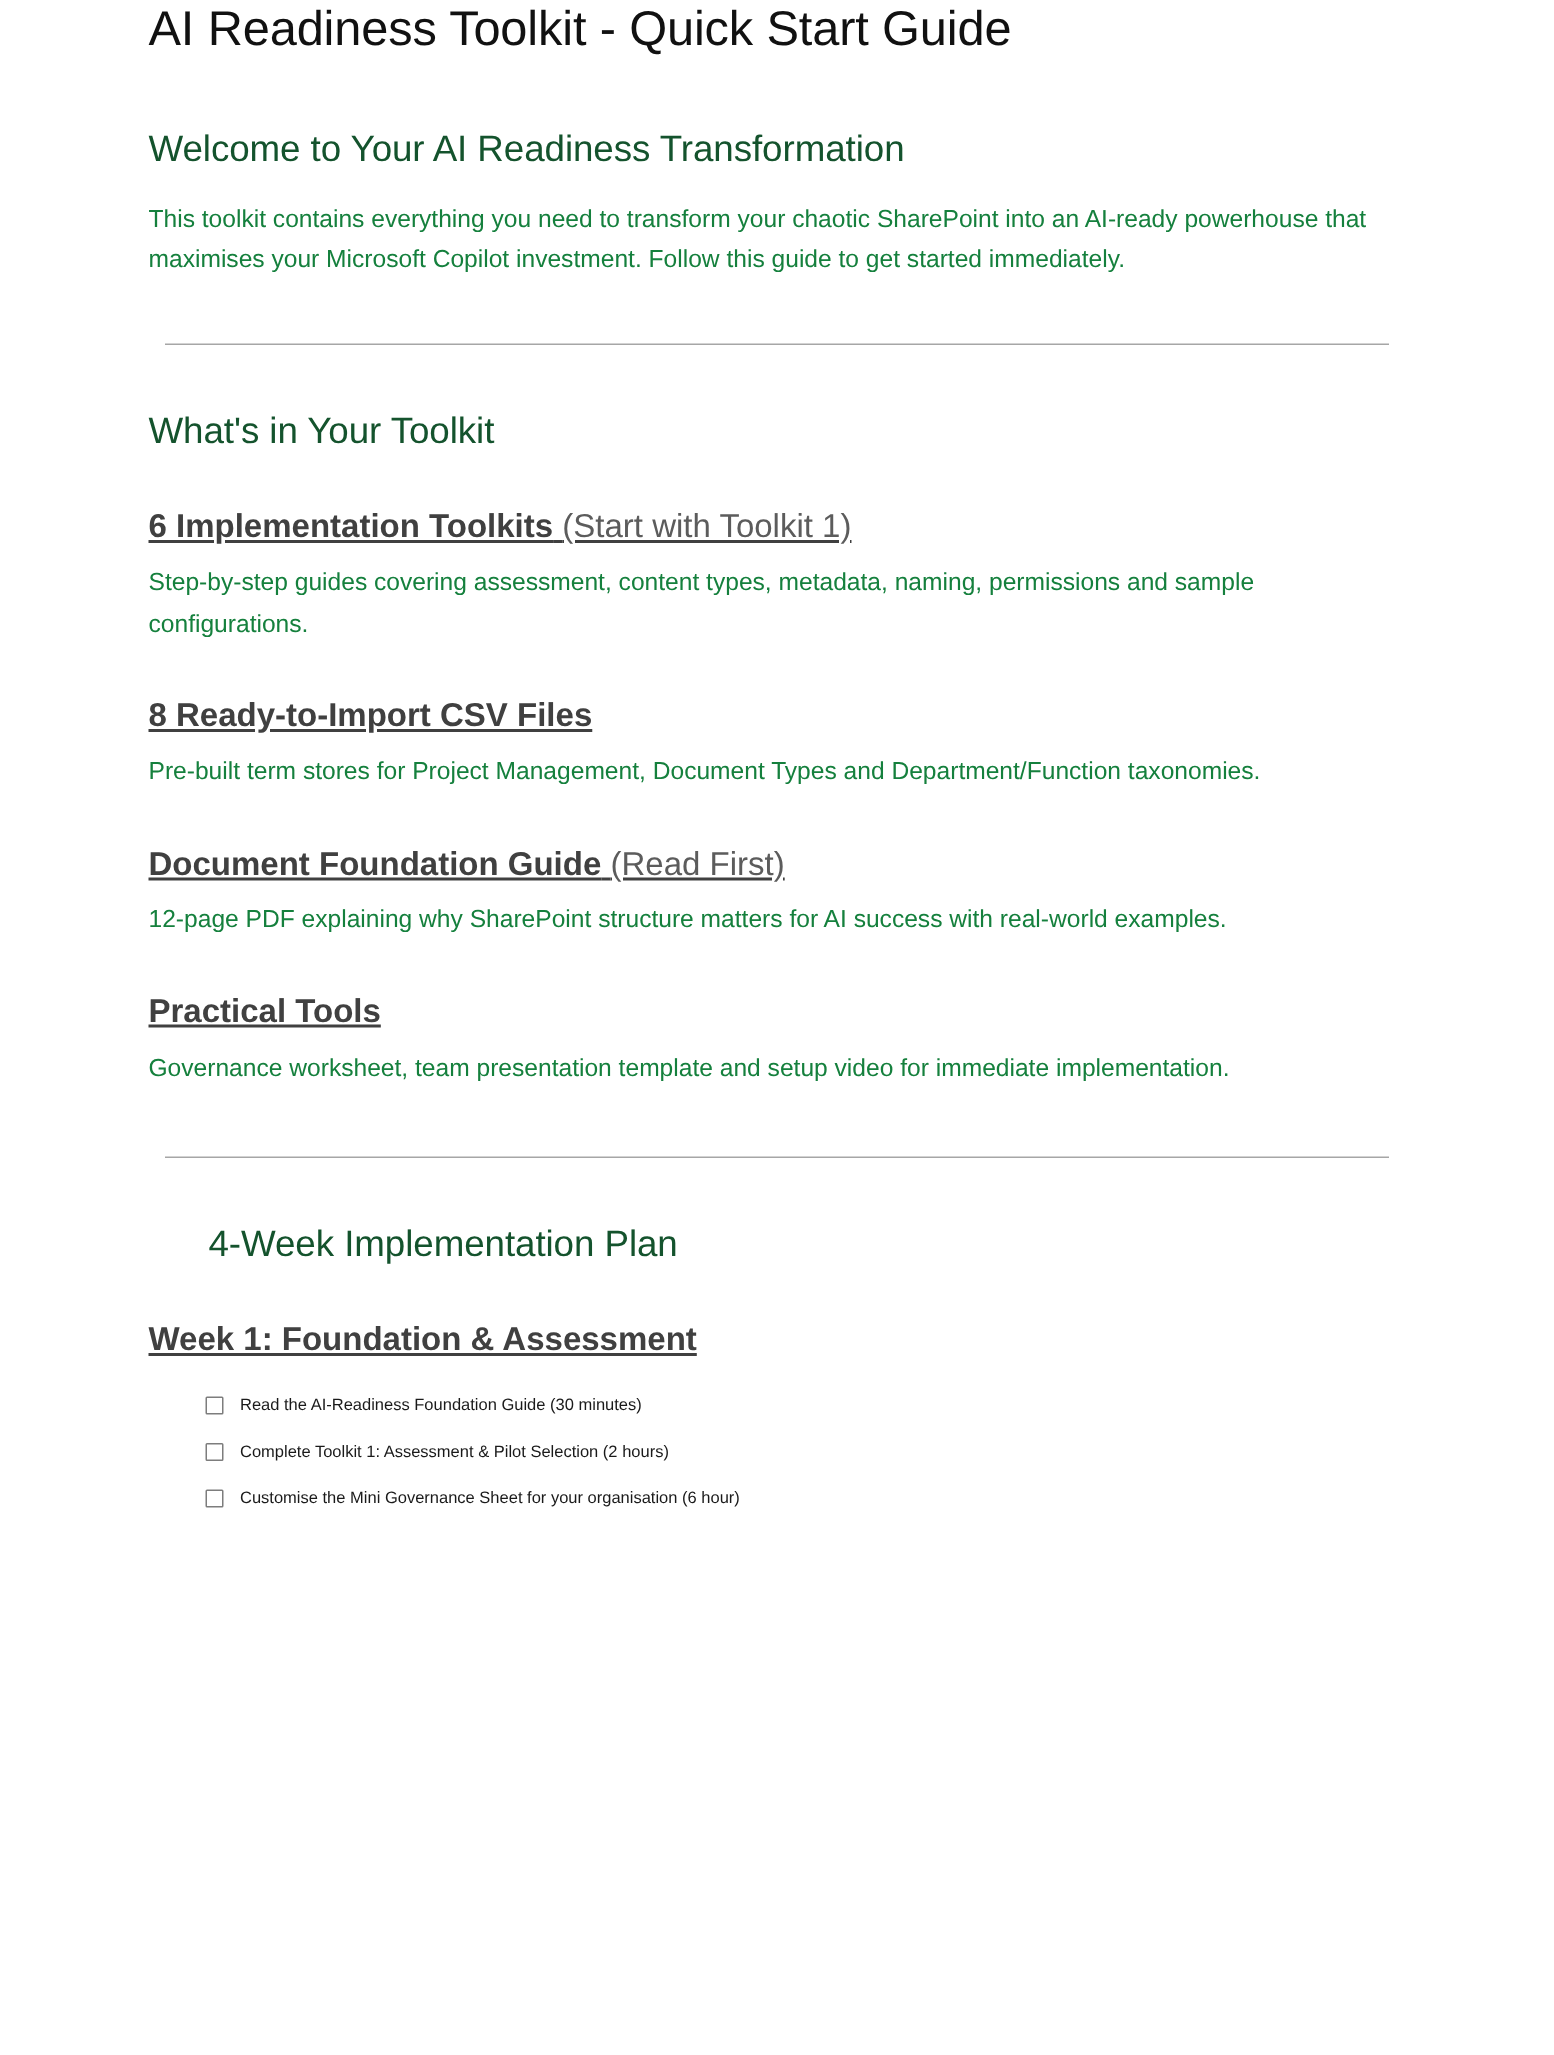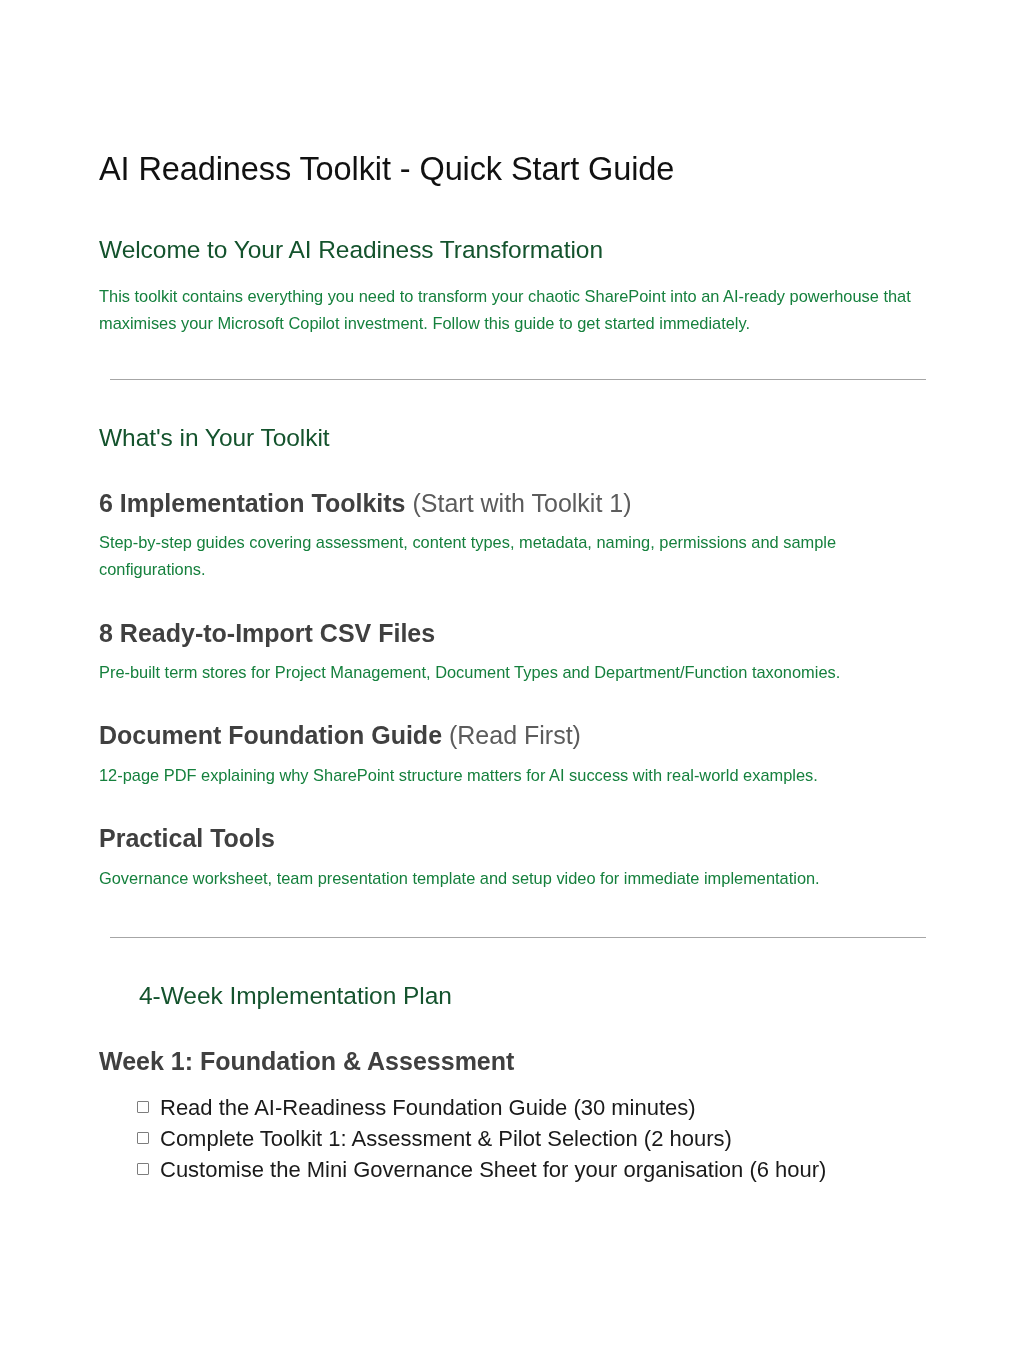--- a/index.html
+++ b/index.html
@@ -32,45 +32,45 @@
     width: 828px;
   }
 
   
   .doc-title {
     font-size: 32.5px;
     font-weight: 400;
     color: #111111;
     letter-spacing: -0.1px;
     margin: 0;
-    padding-top: 150px;
     line-height: 1.2;
   }
 
   
   .section-heading {
     font-size: 24.5px;
     font-weight: 400;
     color: #14532d;
     margin: 0;
     line-height: 1.25;
     letter-spacing: -0.05px;
   }
   .h2-welcome { padding-top: 46px; }
   .h2-toolkit { padding-top: 43px; }
   .h2-plan    { padding-top: 43px; margin-left: 40px; }
 
   
   .sub-heading {
-    font-size: 25px;
+    font-size: 22px;
     font-weight: 700;
     color: #404040;
     margin: 0;
     line-height: 1.3;
     padding-top: 33px;
+    text-decoration: underline;
   }
   .sub-heading .muted {
     font-weight: 400;
     color: #5c5c5c;
   }
 
   
   .body-text {
     font-size: 16.4px;
     font-weight: 400;
@@ -113,21 +113,21 @@
     width: 12px;
     height: 12px;
     border: 1.6px solid #7d7d7d;
     background: #ffffff;
     border-radius: 1px;
     margin-top: 8px;
     margin-right: 11px;
     box-sizing: border-box;
   }
   .checklist-label {
-    font-size: 22px;
+    font-size: 11px;
     color: #1a1a1a;
     font-weight: 400;
     line-height: 29px;
   }
 </style>
 </head>
 <body>
 
 <div class="page">
   <div class="content">

